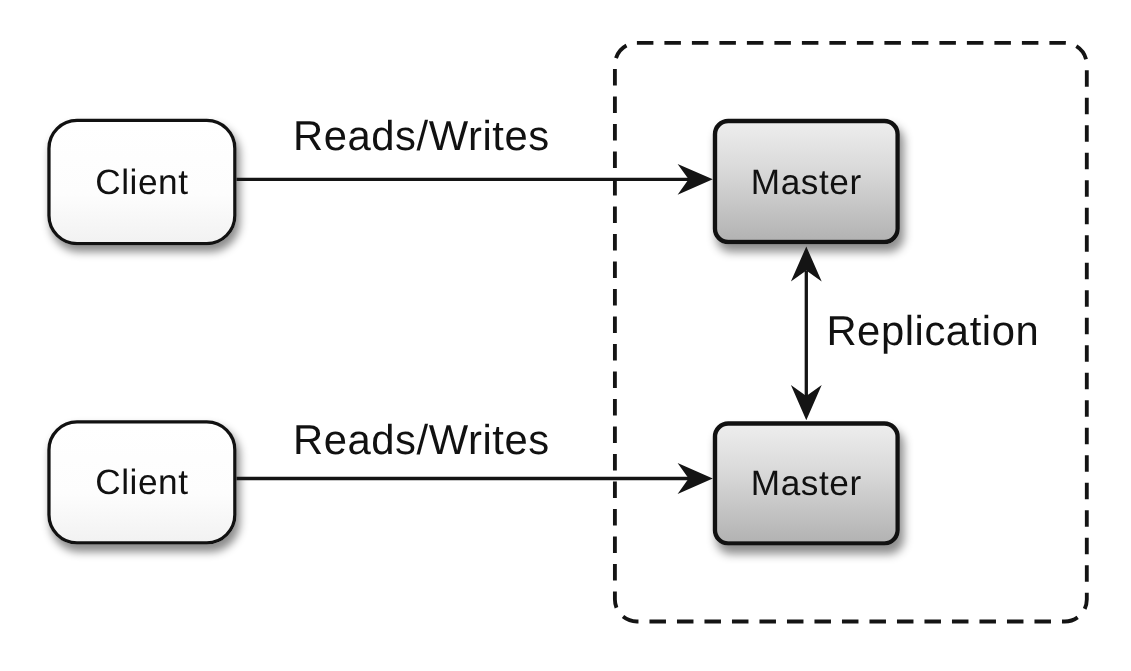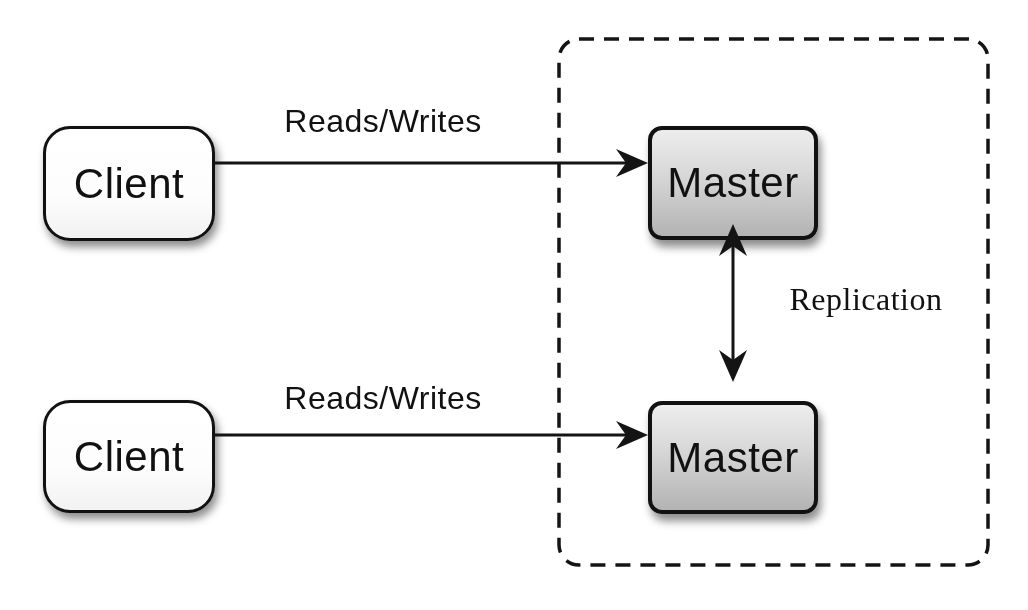--- a/index.html
+++ b/index.html
@@ -18,41 +18,40 @@
     z-index: 3;
     pointer-events: none;
   }
   .node {
     position: absolute;
     box-sizing: border-box;
     display: flex;
     align-items: center;
     justify-content: center;
     z-index: 2;
-    font-size: 42px;
+    font-size: 32px;
     color: #111111;
     letter-spacing: 0.5px;
-    margin-top: 18px;
   }
   .client {
     border: 3px solid #111111;
     border-radius: 27px;
     background: linear-gradient(180deg, #ffffff 0%, #fdfdfd 60%, #f2f2f2 100%);
     box-shadow: 3px 6px 8px rgba(0,0,0,0.45);
   }
   .master {
     border: 4px solid #111111;
     border-radius: 14px;
     background: linear-gradient(180deg, #ededed 0%, #d9d9d9 40%, #b3b3b3 100%);
     box-shadow: 3px 7px 9px rgba(0,0,0,0.45);
   }
   .edge-label {
     position: absolute;
     z-index: 4;
-    font-size: 32px;
+    font-size: 38px;
     color: #111111;
     text-align: center;
     white-space: nowrap;
     letter-spacing: 0.5px;
   }
 </style>
 </head>
 <body>
 
 <div class="canvas">
@@ -91,15 +90,15 @@
   </div>
 
   <div class="node master" style="left:648px; top:383px; width:170px; height:113px;">
     <span>Master</span>
   </div>
 
   <div class="edge-label" style="left:263px; top:103px; width:240px;">Reads/Writes</div>
 
   <div class="edge-label" style="left:263px; top:380px; width:240px;">Reads/Writes</div>
 
-  <div class="edge-label" style="left:756px; top:281px; width:220px;font-family:Liberation Serif, serif;">Replication</div>
+  <div class="edge-label" style="left:738px; top:281px; width:220px;">Replication</div>
 
 </div>
 
 </body></html>

